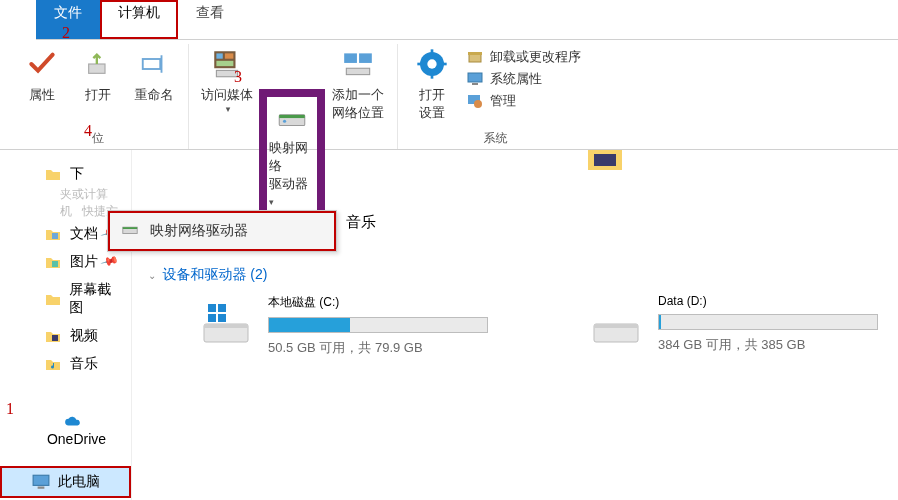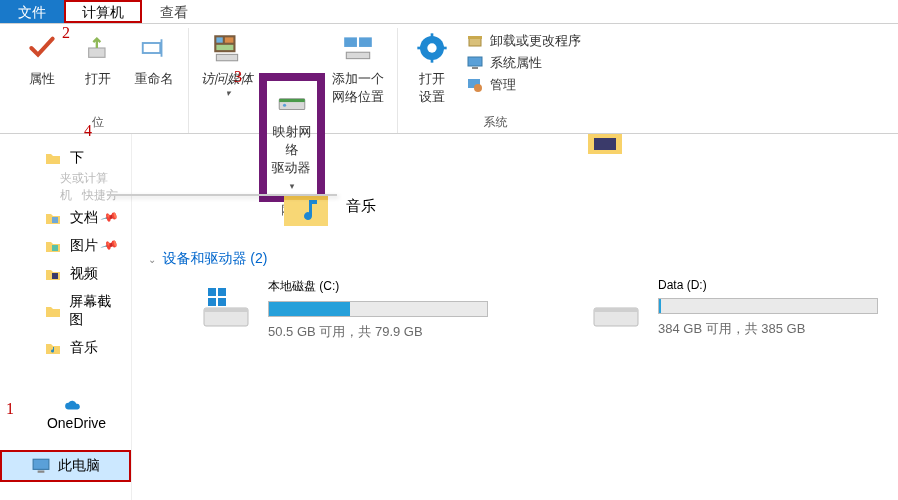--- a/index.html
+++ b/index.html
@@ -1,30 +1,30 @@
 <!DOCTYPE html>
 <html><head>
 <meta charset="utf-8">
 <style>
   * { box-sizing: border-box; margin: 0; padding: 0; font-family: "Microsoft YaHei", "Segoe UI", sans-serif; }
   body { width: 898px; height: 500px; background: #fff; position: relative; font-size: 14px; color: #000; }
 
   
-  .tabs { display: flex; height: 24px; border-bottom: 1px solid #d0d0d0; }
+  .tabs { display: flex; height: 40px; border-bottom: 1px solid #d0d0d0; margin-left: 36px; }
   .tab { padding: 2px 18px; font-size: 14px; line-height: 20px; cursor: default; }
   .tab.active { background: #1979ca; color: #fff; }
   .tab.highlight { border: 2px solid #c00000; padding: 0 16px; }
   .tab.plain { color: #444; }
 
   
   .ribbon { display: flex; height: 110px; border-bottom: 1px solid #d0d0d0; padding: 4px 8px 0 8px; }
   .rgroup { display: flex; flex-direction: column; align-items: center; border-right: 1px solid #e6e6e6; padding: 0 6px; position: relative; }
   .rgroup.noborder { border-right: none; }
   .rrow { display: flex; }
-  .rbtn { display: flex; flex-direction: column; align-items: center; justify-content: flex-start; width: 56px; padding: 2px 2px; font-size: 13px; color: #333; text-align: center; }
+  .rbtn { display: flex; flex-direction: column; align-items: center; justify-content: flex-start; width: 56px; padding: 2px 2px; font-size: 13px; color: #333; }
   .rbtn .ic { width: 36px; height: 36px; margin-bottom: 4px; display:flex; align-items:center; justify-content:center; }
   .rbtn.small { flex-direction: row; width: auto; align-items: center; padding: 2px 6px; height: 22px;}
   .rbtn.small .ic { width: 18px; height: 18px; margin: 0 6px 0 0; }
   .rbtn.highlight { border: 8px solid #701a75; margin-top: 45px; }
   .glabel { font-size: 12px; color: #555; text-align:center; margin-top: auto; padding-bottom: 2px;}
   .rbtn .arrow { font-size: 9px; color:#555; margin-left:2px;}
 
   
   .dropdown { position: absolute; top: 100%; left: 0; background: #f5f5f5; border: 1px solid #ccc; width: 230px; box-shadow: 2px 2px 4px rgba(0,0,0,0.15); z-index: 20;}
   .dd-item { display:flex; align-items:center; padding: 6px 10px; font-size:14px; }
@@ -110,21 +110,21 @@
             </svg>
         </span>
         <span>重命名</span>
       </div>
     </div>
     <div class="glabel">位</div>
   </div>
 
   <div class="rgroup" style="position:relative;">
     <div class="rrow">
-      <div class="rbtn" style="width:64px;font-style:italic;">
+      <div class="rbtn" style="width:64px;">
         <span class="ic">
           <svg viewBox="0 0 32 32" width="34" height="34">
               <rect x="4" y="4" width="20" height="16" fill="#7a5c3e"></rect>
               <rect x="6" y="6" width="6" height="5" fill="#6fb1e0"></rect>
               <rect x="14" y="6" width="8" height="5" fill="#d98c4a"></rect>
               <rect x="6" y="13" width="16" height="5" fill="#a7d08c"></rect>
               <rect x="6" y="22" width="20" height="6" fill="#d9d9d9" stroke="#999"></rect>
             </svg>
         </span>
         <span>访问媒体</span>
@@ -135,20 +135,29 @@
           <svg viewBox="0 0 32 32" width="34" height="34">
               <rect x="4" y="14" width="24" height="10" rx="1" fill="#d9d9d9" stroke="#999"></rect>
               <rect x="4" y="14" width="24" height="3" fill="#4a9a4a"></rect>
               <circle cx="9" cy="20" r="1.5" fill="#5aa0d8"></circle>
             </svg>
         </span>
         <span>映射网络</span>
         <span><span>驱动器</span><span class="arrow"> ▾</span></span>
 
         <div class="dropdown" style="left:-160px;">
+          <div class="dd-item hl">
+            <span class="ic">
+              <svg viewBox="0 0 20 20" width="18" height="18">
+                  <rect x="2" y="8" width="16" height="7" fill="#d9d9d9" stroke="#999"></rect>
+                  <rect x="2" y="8" width="16" height="2" fill="#4a9a4a"></rect>
+                </svg>
+            </span>
+            <span>映射网络驱动器</span>
+          </div>
         </div>
       </div>
       <div class="rbtn" style="width:66px;">
         <span class="ic">
           <svg viewBox="0 0 32 32" width="34" height="34">
               <rect x="3" y="6" width="12" height="9" fill="#5aa0d8"></rect>
               <rect x="17" y="6" width="12" height="9" fill="#5aa0d8"></rect>
               <rect x="5" y="20" width="22" height="6" fill="#d9d9d9" stroke="#999"></rect>
             </svg>
         </span>
@@ -240,32 +249,32 @@
             <rect x="7" y="7" width="6" height="6" fill="#5ac1a8"></rect>
           </svg>
         </span>
       <span>图片</span>
       <span class="pin">📌</span>
     </div>
     <div class="nav-item">
       <span class="ic">
           <svg viewBox="0 0 16 16" width="16" height="16">
             <path d="M1 4h5l2 2h7v8H1z" fill="#f8d26a"></path>
+          </svg>
+        </span>
+      <span>屏幕截图</span>
+    </div>
+    <div class="nav-item">
+      <span class="ic">
+          <svg viewBox="0 0 16 16" width="16" height="16">
+            <path d="M1 4h5l2 2h7v8H1z" fill="#f8d26a"></path>
             <rect x="7" y="7" width="6" height="6" fill="#3a3a6a"></rect>
           </svg>
         </span>
       <span>视频</span>
-    </div>
-    <div class="nav-item">
-      <span class="ic">
-          <svg viewBox="0 0 16 16" width="16" height="16">
-            <path d="M1 4h5l2 2h7v8H1z" fill="#f8d26a"></path>
-          </svg>
-        </span>
-      <span>屏幕截图</span>
     </div>
     <div class="nav-item">
       <span class="ic">
           <svg viewBox="0 0 16 16" width="16" height="16">
             <path d="M1 4h5l2 2h7v8H1z" fill="#f8d26a"></path>
             <path d="M9 7v4a1.5 1.5 0 11-1-1.4V7h3" fill="#2a8ac0"></path>
           </svg>
         </span>
       <span>音乐</span>
     </div>

